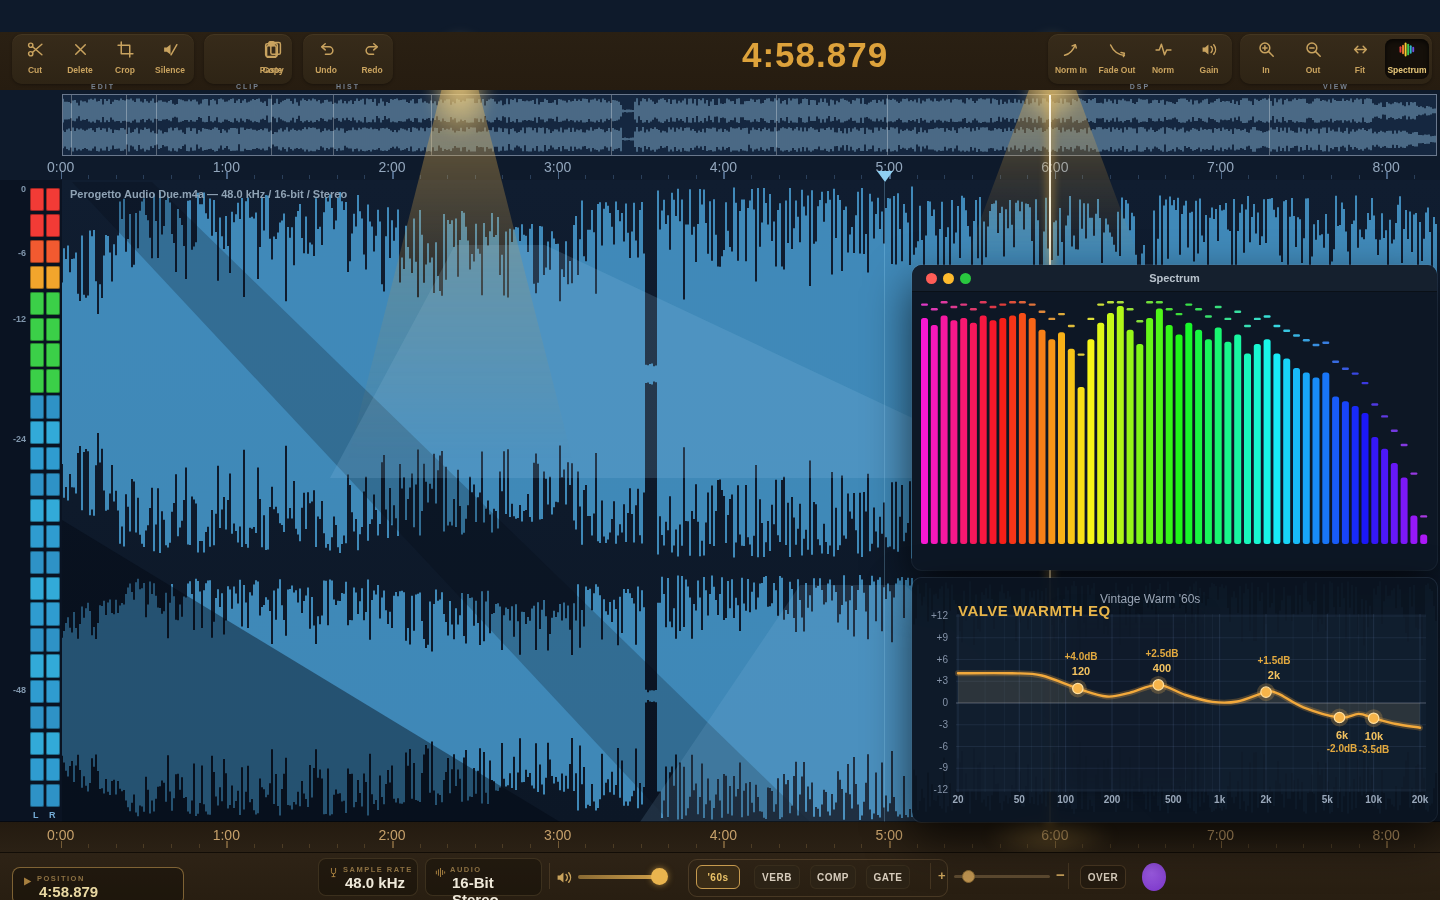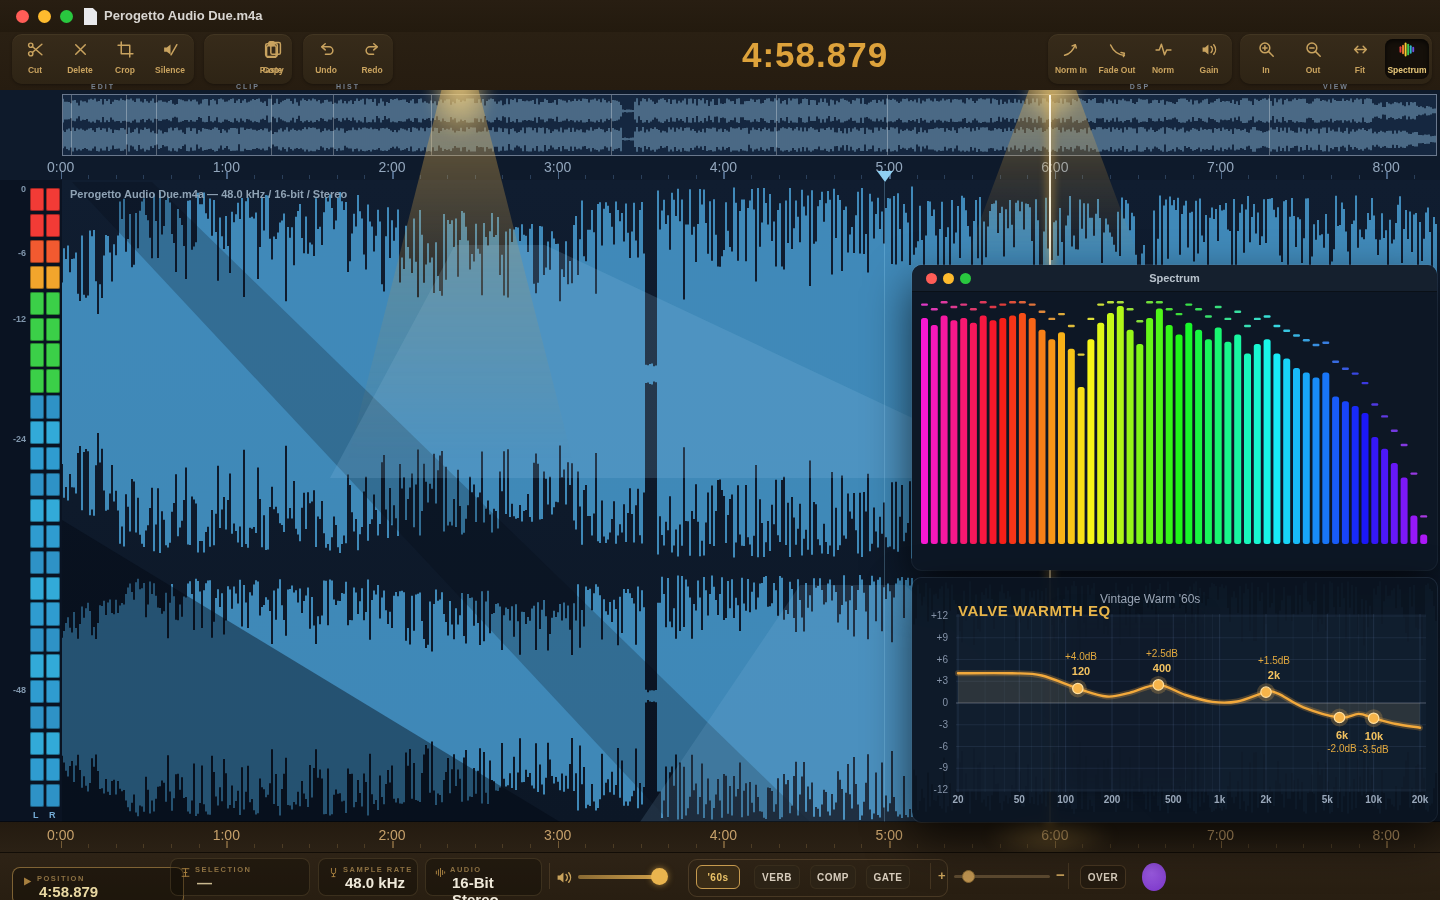--- a/index.html
+++ b/index.html
@@ -61,21 +61,21 @@
   #spec-titlebar{position:absolute;left:0;top:0;width:100%;height:26px;background:#15202e;
                  border-radius:10px 10px 0 0;border-bottom:1px solid rgba(0,0,0,.5);}
   .tl-sm{position:absolute;top:8px;width:11px;height:11px;border-radius:50%;}
   #spec-title{width:100%;text-align:center;line-height:26px;font-size:11px;font-weight:bold;color:#b8c2cc;}
   #eq-win{left:912px;top:578px;width:525px;height:244px;background:rgba(11,20,33,.95);}
   #eq-title{left:46px;top:24px;font-size:15px;font-weight:bold;color:#e8b54a;letter-spacing:.5px;}
   #eq-preset{left:188px;top:14px;font-size:12px;color:#9aa5b5;}
   .eq-ylab{position:absolute;width:30px;text-align:right;font-size:10px;color:#8593a8;}
   .eq-xlab{position:absolute;top:216px;width:30px;text-align:center;font-size:10px;font-weight:bold;color:#9aa8ba;}
   .eq-band{position:absolute;transform:translateX(-50%);text-align:center;line-height:14px;white-space:nowrap;}
-  .eq-band .g{font-size:10px;font-weight:normal;color:#e2a93f;}
+  .eq-band .g{font-size:10px;font-weight:bold;color:#e2a93f;}
   .eq-band .f{font-size:11px;font-weight:bold;color:#f2c260;}
   
   #statusbar{left:0;top:852px;width:1440px;height:48px;background:linear-gradient(#2e2316,#281e11);
              border-top:1px solid rgba(0,0,0,.55);z-index:12;}
   .sbox{position:absolute;top:5px;height:38px;border-radius:8px;background:rgba(12,8,4,.35);
         border:1px solid rgba(130,105,70,.3);box-sizing:border-box;}
   .sbox .hd{position:absolute;left:9px;top:5px;display:flex;align-items:center;gap:4px;}
   .sbox .hd .icn{width:11px;height:11px;color:#a8803f;}
   .sbox .hd .t{font-size:7.5px;font-weight:bold;letter-spacing:1.5px;color:#8d7142;}
   .sbox .val{position:absolute;left:26px;top:15px;font-size:15px;font-weight:bold;color:#efe9da;}
@@ -85,27 +85,20 @@
   .fxbtn.on{background:#3a2c16;border:1.5px solid #c69a4e;color:#eac268;}
   .vdiv{position:absolute;top:10px;width:1px;height:26px;background:rgba(120,95,60,.35);}
   .sl-track{position:absolute;border-radius:2px;}
   .sl-knob{position:absolute;border-radius:50%;cursor:pointer;}
 </style>
 </head>
 <body>
 
 <div id="app">
 
-  <div id="titlebar" class="abs">
-    <div class="tl" style="left:16px;background:#ff5d57;"></div>
-    <div class="tl" style="left:38px;background:#febb2e;"></div>
-    <div class="tl" style="left:60px;background:#29c73f;"></div>
-    <div id="doc-icon" class="abs"></div>
-    <div id="win-title" class="abs">Perogetto Audio Due.m4a</div>
-  </div>
 
   <div id="toolbar" class="abs">
     <div class="tgroup" style="left:12px;width:182px;">
       <div class="tbtn" style="left: 1px;"><span class="icn"><svg viewBox="0 0 16 16" width="100%" height="100%" fill="none" stroke="currentColor" stroke-width="1.4" stroke-linecap="round" stroke-linejoin="round">
               <circle cx="3.5" cy="4" r="2"></circle>
               <circle cx="3.5" cy="12" r="2"></circle>
               <path d="M5 5.2 14 13M5 10.8 14 3"></path>
             </svg></span><span class="lbl">Cut</span></div>
         <div class="tbtn" style="left: 46px;"><span class="icn"><svg viewBox="0 0 16 16" width="100%" height="100%" fill="none" stroke="currentColor" stroke-width="1.4" stroke-linecap="round" stroke-linejoin="round">
               <path d="M3.5 3.5 12.5 12.5M12.5 3.5 3.5 12.5"></path>
@@ -639,29 +632,20 @@
   <div id="statusbar" class="abs">
     <div class="sbox" style="left:12px;width:172px;border-color:rgba(205,160,85,.55);margin-top:9px;">
       <div class="hd">
           <span class="icn"><svg viewBox="0 0 16 16" width="100%" height="100%" fill="none" stroke="currentColor" stroke-width="1.4" stroke-linecap="round" stroke-linejoin="round">
               <path d="M3 2.2 13.5 8 3 13.8z" fill="currentColor" stroke="none"></path>
             </svg></span>
         <span class="t">POSITION</span>
         </div>
       <div class="val" style="color:#ead9a3;">4:58.879</div>
     </div>
-    <div class="sbox" style="left:170px;width:140px;">
-      <div class="hd">
-          <span class="icn"><svg viewBox="0 0 16 16" width="100%" height="100%" fill="none" stroke="currentColor" stroke-width="1.4" stroke-linecap="round" stroke-linejoin="round">
-              <path d="M3 2.5h10M3 13.5h10M8 2.5v11M6 8h4"></path>
-            </svg></span>
-        <span class="t">SELECTION</span>
-        </div>
-      <div class="val" style="color:#c9b98f;">—</div>
-    </div>
     <div class="sbox" style="left:318px;width:100px;">
       <div class="hd">
           <span class="icn"><svg viewBox="0 0 16 16" width="100%" height="100%" fill="none" stroke="currentColor" stroke-width="1.4" stroke-linecap="round" stroke-linejoin="round">
               <path d="M5 2v5a3 3 0 0 0 6 0V2M8 10v4M5.8 14h4.4"></path>
             </svg></span>
         <span class="t">SAMPLE RATE</span>
         </div>
       <div class="val">48.0 kHz</div>
     </div>
     <div class="sbox" style="left:425px;width:117px;">

